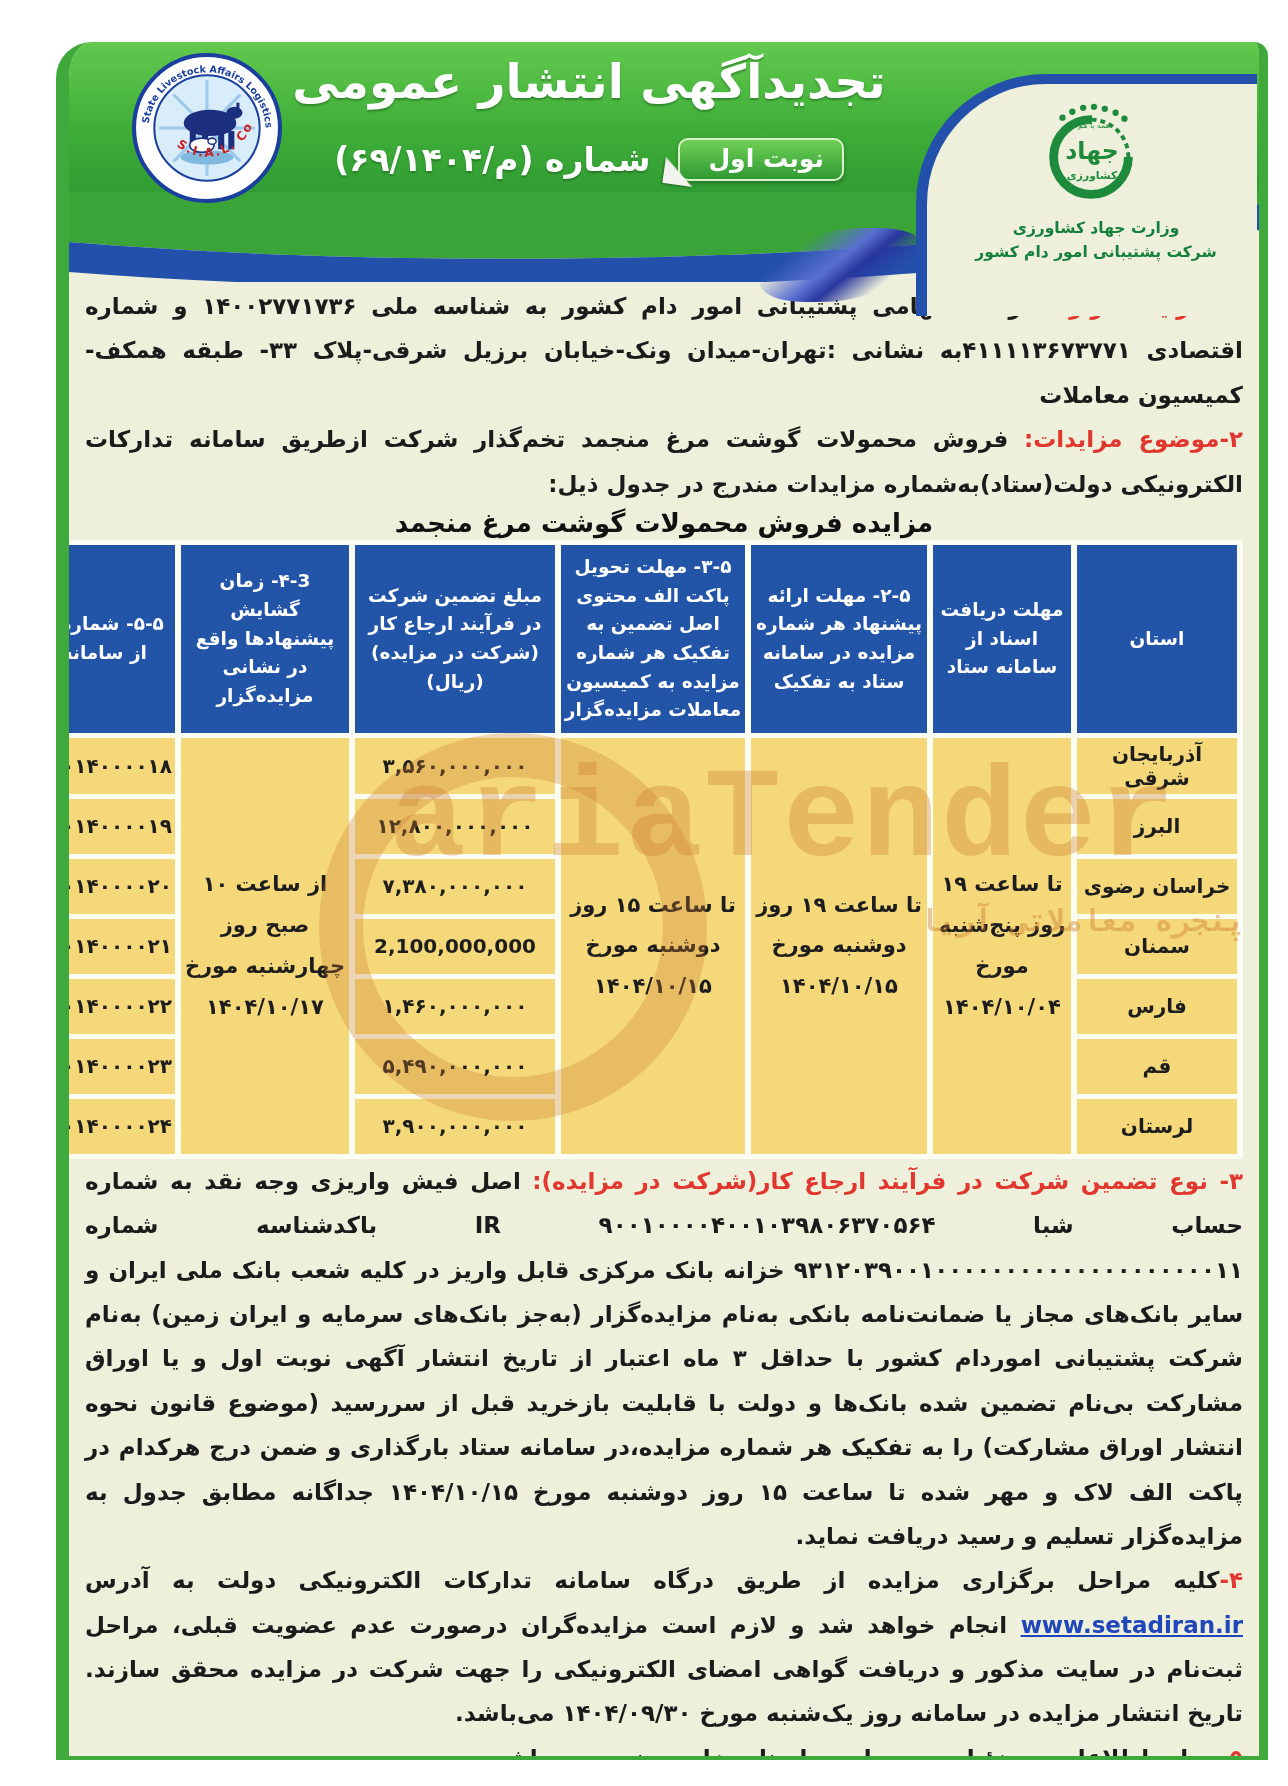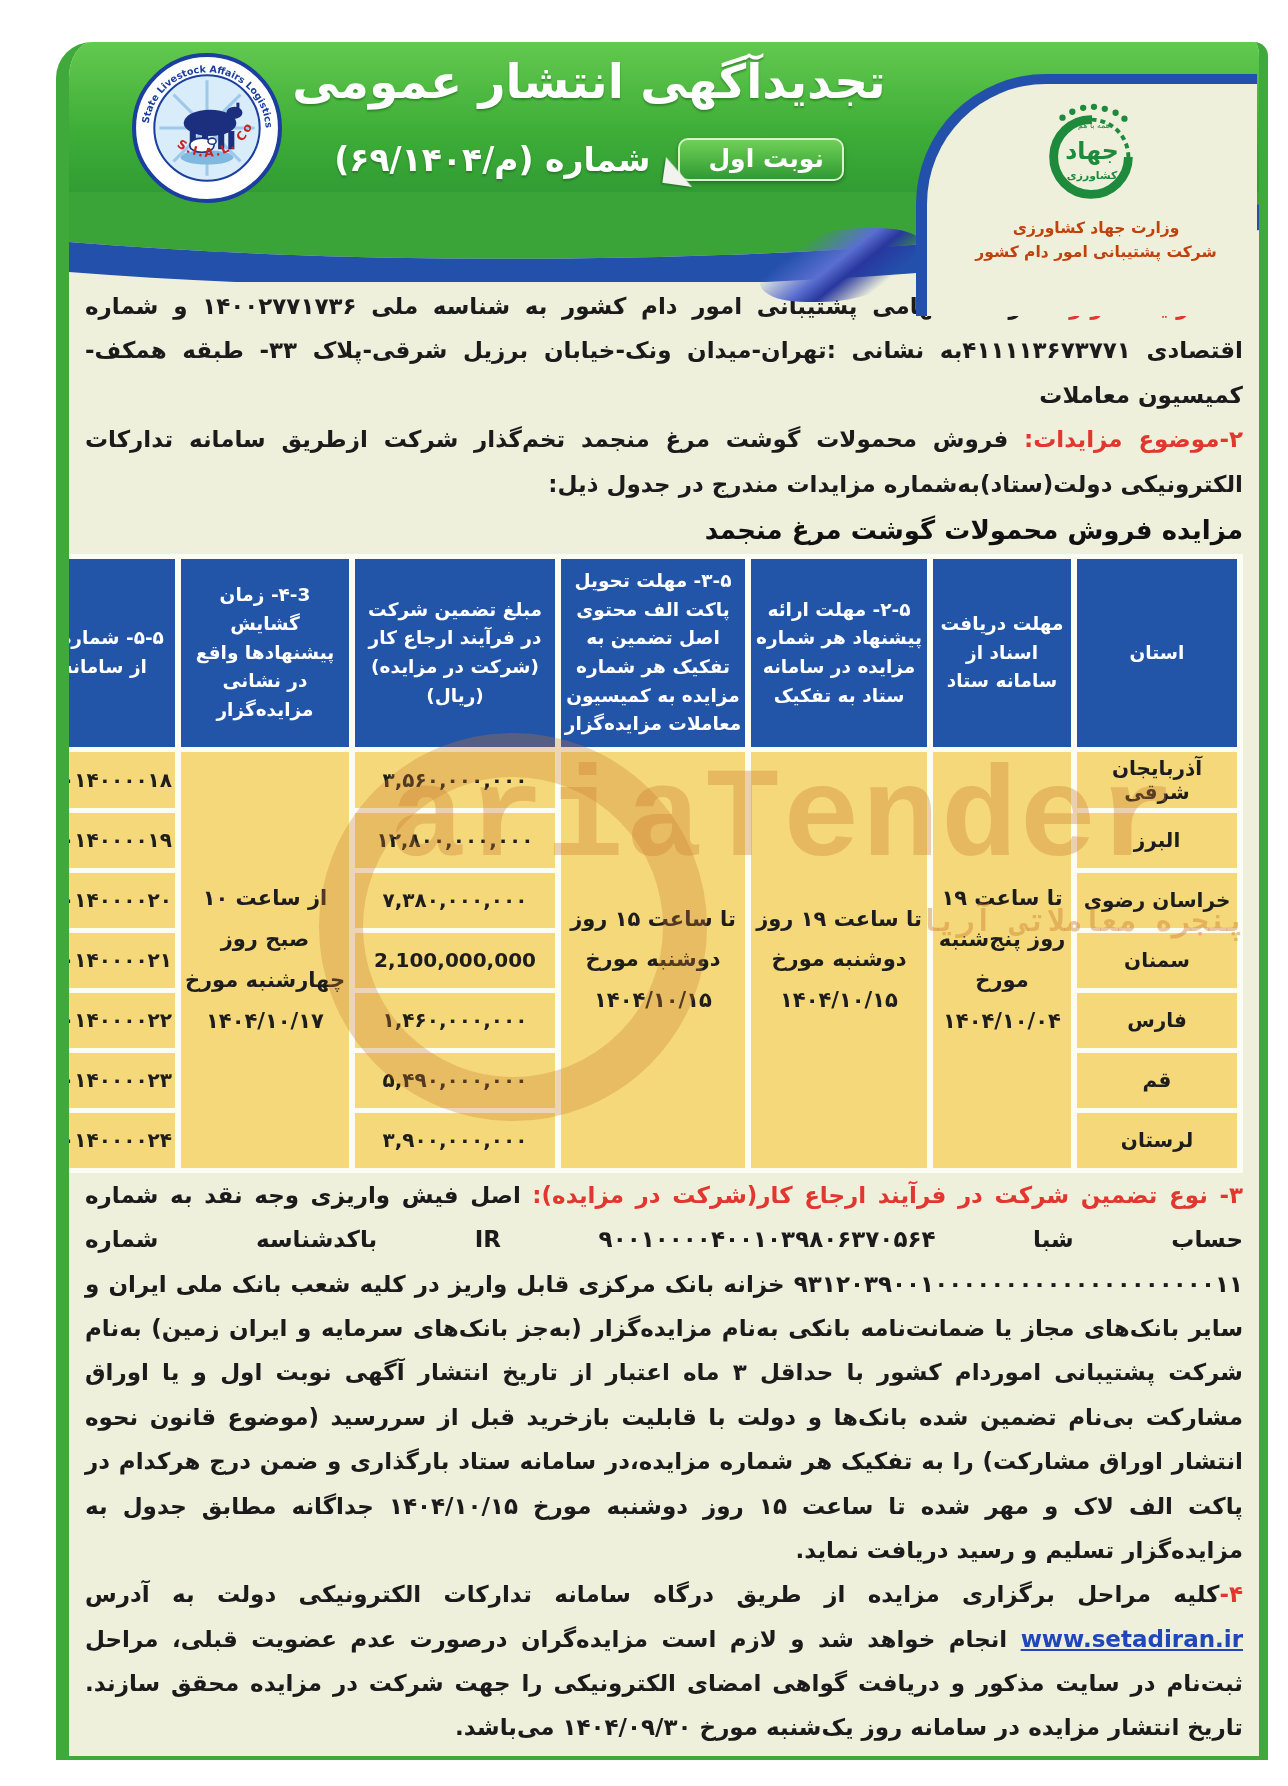--- a/index.html
+++ b/index.html
@@ -24,32 +24,32 @@
     border:2px solid #d8f3c8;border-radius:10px;color:#fff;font-weight:bold;
     font-size:25px;padding:4px 18px 6px 28px;direction:rtl;box-shadow:0 2px 4px rgba(0,0,0,.3);}
   .badge .curl{position:absolute;left:-16px;bottom:-6px;width:0;height:0;
     border-bottom:26px solid #f2f2ee;border-right:30px solid transparent;
     transform:rotate(8deg);filter:drop-shadow(-1px 1px 1px rgba(0,0,0,.35));}
   .sial{position:absolute;left:62px;top:10px;width:152px;height:152px;z-index:2;}
   .right-panel{position:absolute;right:2px;top:32px;width:330px;height:232px;
     background:#eef0dc;border-top-left-radius:130px;border-left:11px solid #2350ab;
     border-top:10px solid #2350ab;z-index:3;text-align:center;}
   .right-panel .jl{margin:14px auto 0;display:block;}
-  .ministry{color:#c2410c;font-weight:bold;font-size:15.5px;direction:rtl;line-height:1.55;margin-left:8px;}
+  .ministry{color:#15803d;font-weight:bold;font-size:15.5px;direction:rtl;line-height:1.55;margin-left:8px;}
   .streak{position:absolute;left:698px;top:186px;width:150px;height:74px;z-index:1;
     background:linear-gradient(115deg,rgba(90,110,210,0) 15%,#5a6fd0 45%,#28379e 60%,rgba(40,55,158,0) 85%);
     transform:skewX(-38deg);border-radius:45%;}
   
   .content{flex:1;position:relative;padding:6px 16px 0;direction:rtl;}
   p.line{margin:0;font-size:23px;font-weight:bold;color:#1b1b1b;line-height:1.93;
     text-align:justify;}
   p.ralign{text-align:right;}
   .red{color:#e1372e;}
   .link{color:#1f46bb;text-decoration:underline;}
-  .tbl-title{margin:9px 0;text-align:right;font-size:26px;font-weight:bold;color:#111;}
+  .tbl-title{margin:2px 0;text-align:center;font-size:26px;font-weight:bold;color:#111;}
   
   table.auction{width:100%;border-collapse:separate;border-spacing:6px 5px;
     table-layout:fixed;background:#fbfcf2;direction:rtl;}
   table.auction th{background:#2254a8;color:#ffffff;font-weight:bold;font-size:18.5px;
     line-height:1.55;padding:8px 3px;vertical-align:middle;text-align:center;}
   table.auction td{background:#f5d87a;color:#1d1d1d;font-weight:bold;font-size:20px;
     text-align:center;vertical-align:middle;padding:4px 3px;height:47px;}
   table.auction td.merged{font-size:21px;line-height:1.95;}
   
   .wm{position:absolute;pointer-events:none;z-index:5;color:rgba(202,124,46,.34);}

